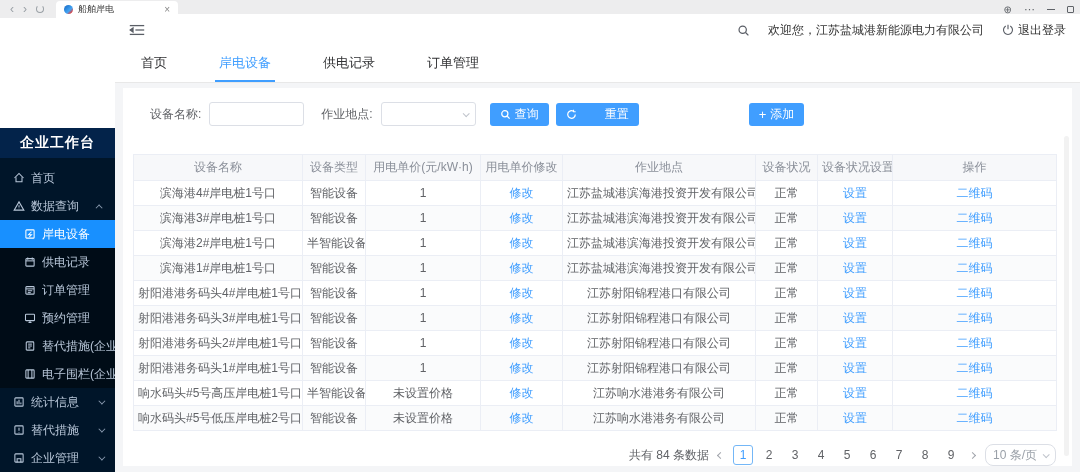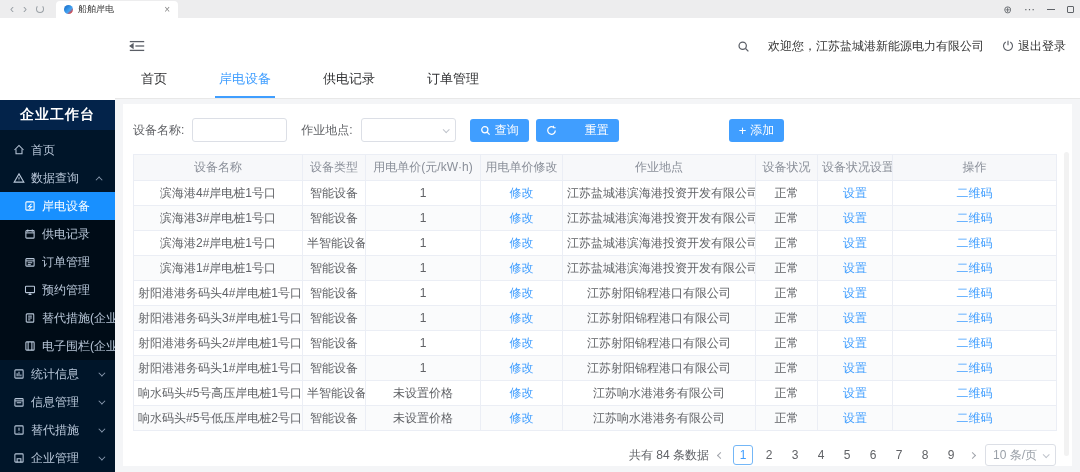--- a/index.html
+++ b/index.html
@@ -42,43 +42,43 @@
 
   .tabbar { height:37px; background:#fff; border-bottom:1px solid #e8e8e8; display:flex; align-items:stretch; padding-left:22px; }
   .tab { font-size:13px; color:#303133; display:flex; align-items:center; padding:0 4px; margin-right:44px; border-bottom:2px solid transparent; cursor:pointer; }
   .tab.active { color:#409eff; border-bottom-color:#409eff; }
 
   .content { flex:1; padding:5px 8px 6px 8px; min-height:0; }
   .card { background:#fff; height:100%; padding:0 10px; position:relative; }
   .scroll-track { position:absolute; top:48px; bottom:10px; right:3px; width:5px; background:#f2f2f2; border-radius:3px; }
 
   .filter-row { display:flex; align-items:center; padding-top:14px; font-size:12px; color:#606266; }
-  .filter-row label { margin-right:8px; }
+  .filter-row label { margin-right:8px;margin-left:17px; }
   .f-input { width:95px; height:24px; border:1px solid #dcdfe6; border-radius:3px; padding:0 6px; font-size:12px; color:#606266; outline:none; }
   .sel-box { width:95px; height:24px; border:1px solid #dcdfe6; border-radius:3px; display:flex; align-items:center; justify-content:flex-end; padding:0 7px; color:#c0c4cc; cursor:pointer; }
   .sel-caret { width:5px; height:5px; border-right:1px solid #c0c4cc; border-bottom:1px solid #c0c4cc; transform:rotate(45deg) translateY(-1px); }
   .btn { height:23px; background:#409eff; color:#fff; border:none; border-radius:3px; font-size:12px; padding:0 10px; display:inline-flex; align-items:center; gap:4px; cursor:pointer; font-family:inherit; }
   .ml14 { margin-left:14px; } .ml7 { margin-left:7px;gap:28px; }
   .btn-add { margin-left:110px; }
   .plus { font-size:13px; line-height:1; }
 
-  table.grid { margin-top:12px; border-collapse:collapse; table-layout:fixed; width:923px; font-size:12px; color:#606266; }
+  table.grid { margin-top:28px; border-collapse:collapse; table-layout:fixed; width:923px; font-size:12px; color:#606266; }
   .grid th, .grid td { border:1px solid #ebeef5; height:25px; text-align:center; padding:0 4px; white-space:nowrap; overflow:hidden; }
   .grid th { background:#f7f8fa; color:#8a8f99; font-weight:normal; height:26px; }
   .grid tbody tr:nth-child(even) td { background:#fafbfc; }
   .tlink { color:#409eff; text-decoration:none; cursor:pointer; }
 
   .pagination { display:flex; align-items:center; justify-content:flex-end; gap:7px; margin-top:13px; font-size:12px; color:#606266; width:923px; }
   .pg-arrow { width:10px; height:10px; display:inline-flex; align-items:center; justify-content:center; color:#b0b3b9; cursor:pointer; }
   .pg-caret { width:5px; height:5px; border-left:1px solid #a0a4ab; border-bottom:1px solid #a0a4ab; display:inline-block; }
   .pg-caret.left { transform:rotate(45deg); }
   .pg-caret.right { transform:rotate(-135deg); }
   .page-num { min-width:20px; height:20px; border:1px solid transparent; background:transparent; color:#606266; font-size:12px; cursor:pointer; border-radius:3px; font-family:inherit; }
   .page-num.active { border-color:#74b7f7; color:#409eff; background:#fff; }
-  .page-size { border:1px solid #dcdfe6; border-radius:3px; height:22px; padding:0 7px; display:flex; align-items:center; gap:6px; color:#9aa0a8; cursor:pointer; }
+  .page-size { border:1px solid #dcdfe6; border-radius:8px; height:22px; padding:0 7px; display:flex; align-items:center; gap:6px; color:#9aa0a8; cursor:pointer; }
 </style>
 </head>
 <body>
 
 <div class="browser-bar">
   <div class="bnav">
     <span class="arr">‹</span>
     <span class="arr">›</span>
     <span class="ring"></span>
   </div>
@@ -169,29 +169,20 @@
         </div>
       </div>
       <div class="menu-item">
         <svg width="12" height="12" viewBox="0 0 16 16" fill="none" stroke="currentColor" stroke-width="1.4">
             <rect x="2.5" y="2.5" width="11" height="11" rx="1"></rect>
             <path d="M5.5 11 V7"></path>
             <path d="M8 11 V5"></path>
             <path d="M10.5 11 V8.5"></path>
           </svg>
         <span>统计信息</span>
-        <span class="caret down"></span>
-      </div>
-      <div class="menu-item">
-        <svg width="12" height="12" viewBox="0 0 16 16" fill="none" stroke="currentColor" stroke-width="1.4">
-            <rect x="2.5" y="3.5" width="11" height="10" rx="1"></rect>
-            <path d="M2.5 6.5 H13.5"></path>
-            <path d="M5 9 H11"></path>
-          </svg>
-        <span>信息管理</span>
         <span class="caret down"></span>
       </div>
       <div class="menu-item">
         <svg width="12" height="12" viewBox="0 0 16 16" fill="none" stroke="currentColor" stroke-width="1.4">
             <rect x="2.5" y="2.5" width="11" height="11" rx="1"></rect>
             <path d="M8 5 V9"></path>
             <path d="M8 10.8 V11.2"></path>
           </svg>
         <span>替代措施</span>
         <span class="caret down"></span>

